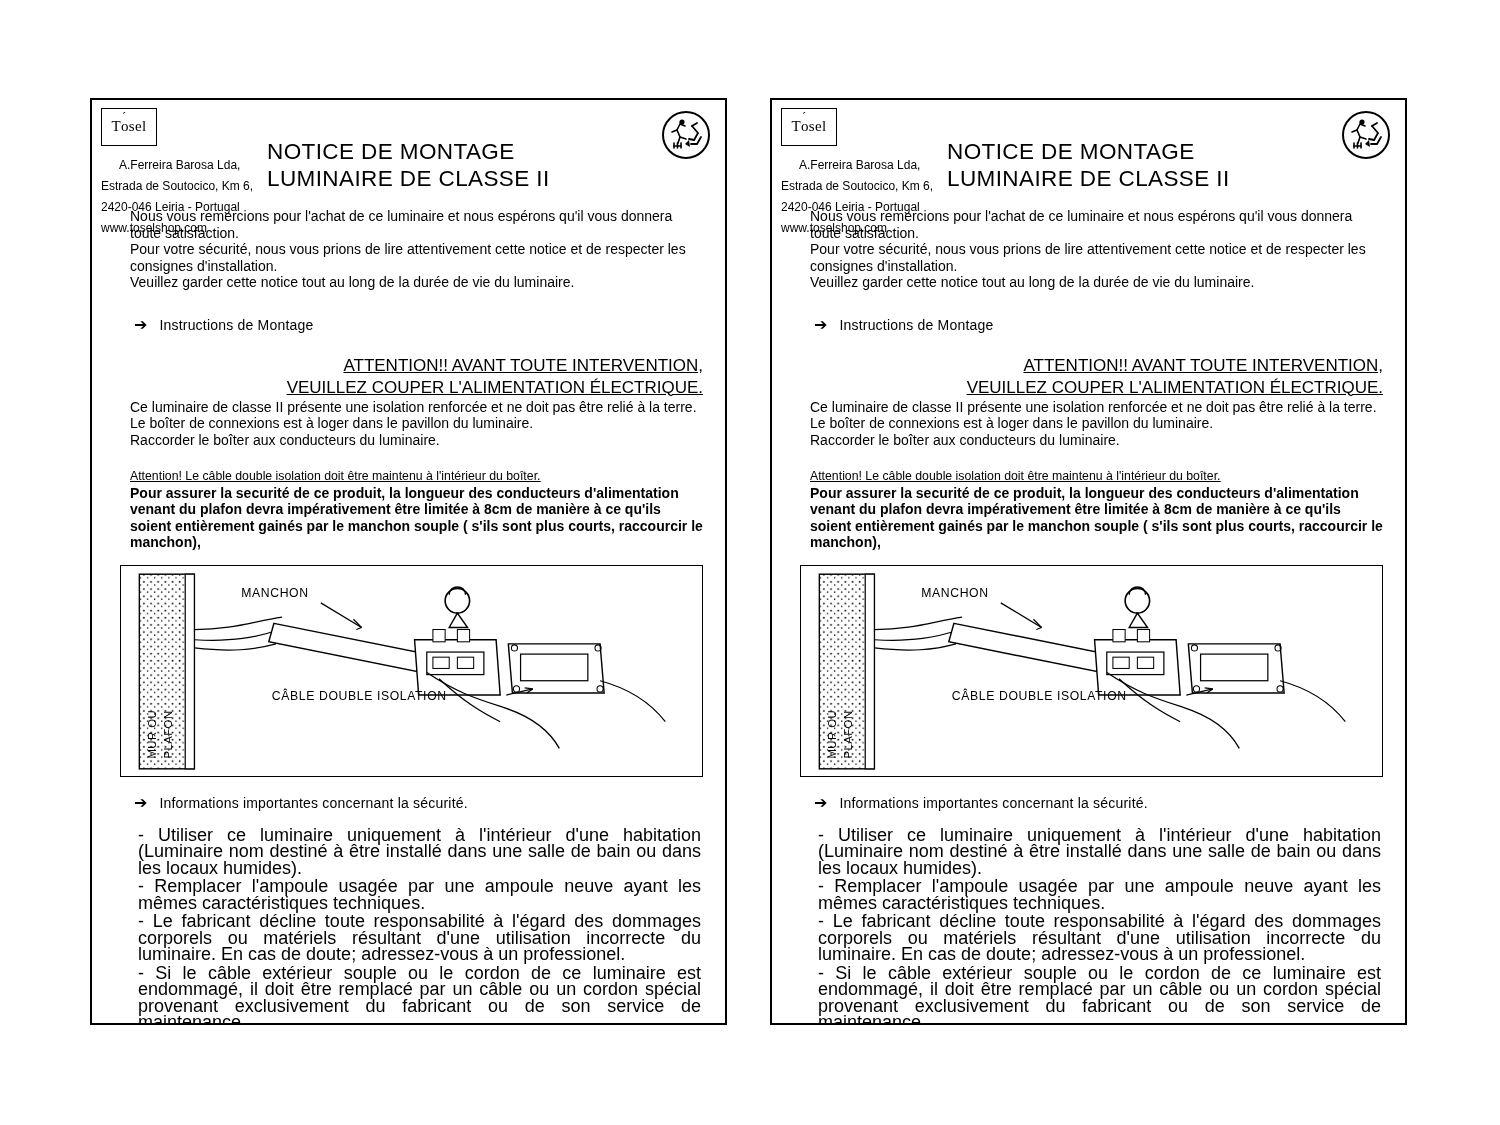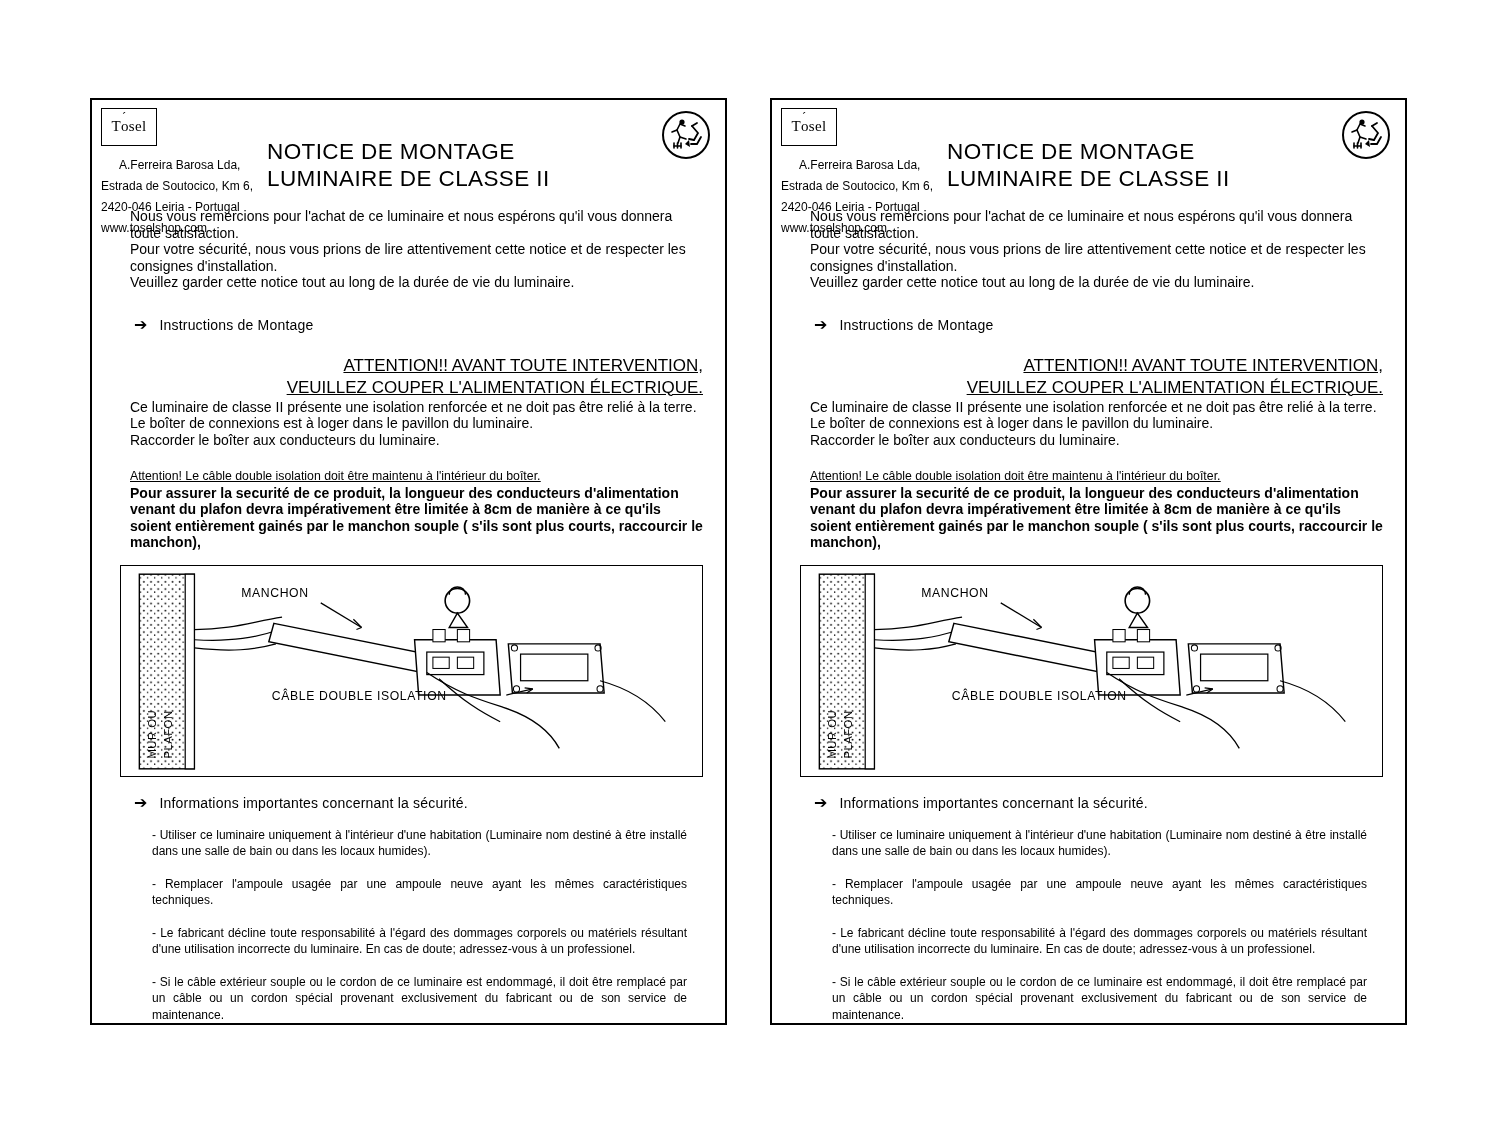--- a/index.html
+++ b/index.html
@@ -158,22 +158,22 @@
     margin-top: 20px;
     text-align: justify;
     text-justify: inter-word;
     font-weight: bold;
   }
   .safety-list {
     margin-top: 16px;
     padding-left: 6px;
   }
   .safety-list p {
-    margin: 16px;
-    font-size: 12px;
+    margin: 2px;
+    font-size: 18px;
     line-height: 16.5px;
     text-align: justify;
   }
 
   
   .figure {
     margin: 14px 22px 0 28px;
     border: 1.5px solid #000;
     height: 212px;
     position: relative;

